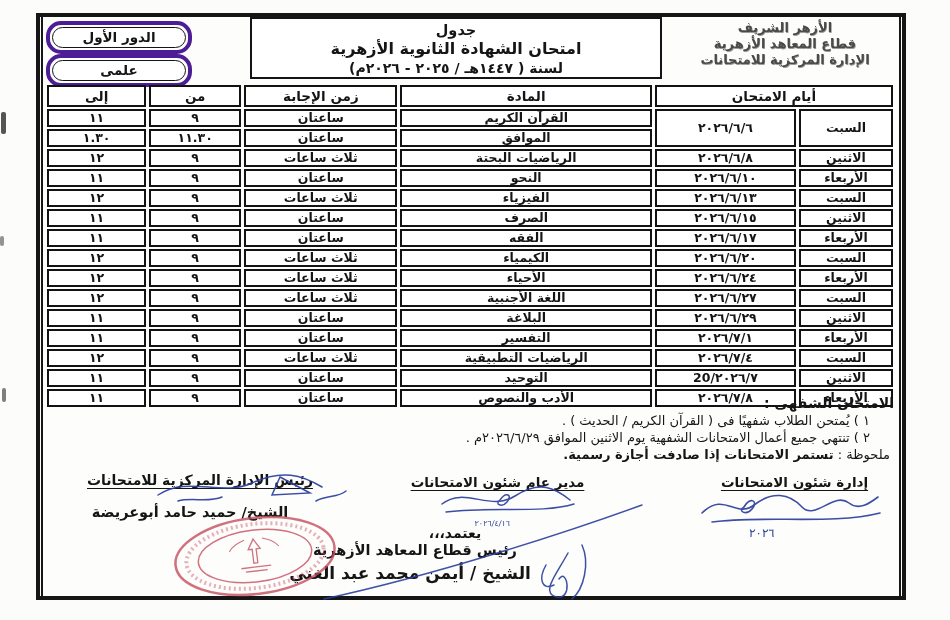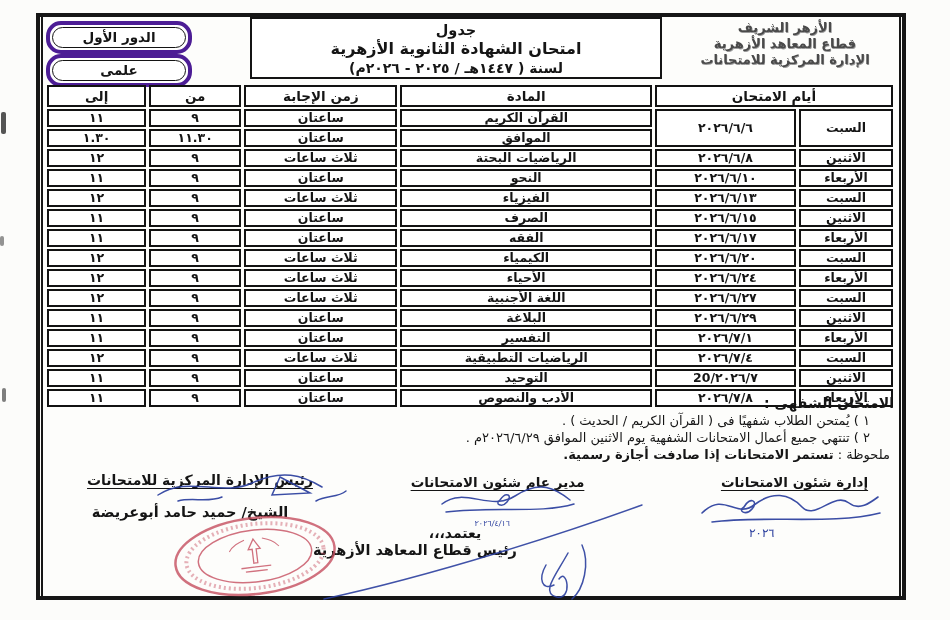--- a/index.html
+++ b/index.html
@@ -243,20 +243,21 @@
         <span>ملحوظة : </span><span class="remark-strong">تستمر الامتحانات إذا صادفت أجازة رسمية.</span>
       </div>
     </div>
 
     <div class="sig u sig-dept">إدارة شئون الامتحانات</div>
     <div class="sig u sig-director">مدير عام شئون الامتحانات</div>
     <div class="sig u sig-central">رئيس الإدارة المركزية للامتحانات</div>
     <div class="sig sig-central-name">الشيخ/ حميد حامد أبوعريضة</div>
     <div class="sig sig-approve">يعتمد،،،</div>
     <div class="sig sig-sector-title">رئيس قطاع المعاهد الأزهرية</div>
+    <div class="sig sig-sector-name">الشيخ / أيمن محمد عبد الغني</div>
 
     <svg class="sigsvg svg-right" viewBox="0 0 210 60">
       <g stroke="#2b3f9e" fill="none" stroke-width="1.6" stroke-linecap="round" opacity="0.92">
         <path d="M18,28 C40,6 52,34 70,20 S105,8 118,22 S150,6 165,18 C175,26 186,18 194,12"></path>
         <path d="M28,37 C80,30 150,40 196,28"></path>
         <path d="M60,22 c6,-11 15,-6 8,2 c-6,7 -15,2 -8,-2"></path>
       </g>
       <text x="70" y="52" font-size="12" letter-spacing="8" fill="#2b3f9e" transform="skewX(-6)">٢٠٢٦</text>
     </svg>
 

